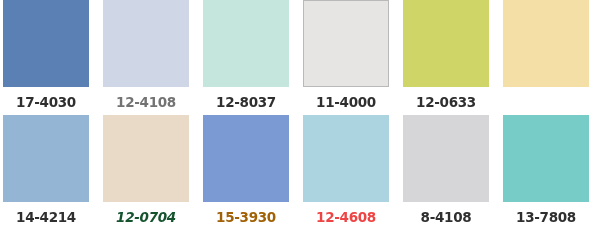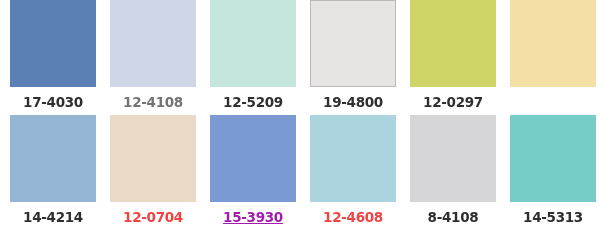--- a/index.html
+++ b/index.html
@@ -29,21 +29,21 @@
     width: 600px;
   }
 
   .swatch-cell {
     width: 100px;
     height: 114.5px;
     box-sizing: border-box;
     display: flex;
     flex-direction: column;
     align-items: flex-start;
-    padding-left: 10px;
+    padding-left: 3px;
   }
 
   .swatch-chip {
     width: 86px;
     height: 87px;
     box-sizing: border-box;
     display: block;
   }
 
   .swatch-chip.bordered {
@@ -72,53 +72,53 @@
     <div class="swatch-cell">
       <div class="swatch-chip" style="background-color: rgb(90, 128, 180);"></div>
       <span class="swatch-label" style="color: rgb(47, 47, 47);">17-4030</span>
     </div>
     <div class="swatch-cell">
       <div class="swatch-chip" style="background-color: rgb(207, 214, 230);"></div>
       <span class="swatch-label" style="color: #737373;">12-4108</span>
     </div>
     <div class="swatch-cell">
       <div class="swatch-chip" style="background-color: rgb(197, 230, 220);"></div>
-      <span class="swatch-label" style="color: rgb(47, 47, 47);">12-5209</span>
+      <span class="swatch-label" style="color: rgb(47, 47, 47);">12-8037</span>
     </div>
     <div class="swatch-cell">
       <div class="swatch-chip bordered" style="background-color: rgb(230, 229, 227); border-color: rgb(185, 185, 185);"></div>
-      <span class="swatch-label" style="color: rgb(47, 47, 47);">19-4800</span>
+      <span class="swatch-label" style="color: rgb(47, 47, 47);">11-4000</span>
     </div>
     <div class="swatch-cell">
       <div class="swatch-chip" style="background-color: rgb(207, 213, 102);"></div>
-      <span class="swatch-label" style="color: rgb(47, 47, 47);">12-0297</span>
+      <span class="swatch-label" style="color: rgb(47, 47, 47);">12-0633</span>
     </div>
     <div class="swatch-cell">
       <div class="swatch-chip" style="background-color: rgb(244, 223, 166);"></div>
     </div>
   </div>
   <div class="swatch-row">
     <div class="swatch-cell">
       <div class="swatch-chip" style="background-color: rgb(149, 181, 212);"></div>
       <span class="swatch-label" style="color: rgb(47, 47, 47);">14-4214</span>
     </div>
     <div class="swatch-cell">
       <div class="swatch-chip" style="background-color: rgb(232, 218, 198);"></div>
-      <span class="swatch-label" style="color: #ef4444;">12-0704</span>
+      <span class="swatch-label" style="color: #14532d; font-style: italic;">12-0704</span>
     </div>
     <div class="swatch-cell">
       <div class="swatch-chip" style="background-color: rgb(123, 154, 211);"></div>
-      <span class="swatch-label" style="color: #a21caf; text-decoration: underline;">15-3930</span>
+      <span class="swatch-label" style="color: #a16207;">15-3930</span>
     </div>
     <div class="swatch-cell">
       <div class="swatch-chip" style="background-color: rgb(171, 212, 224);"></div>
       <span class="swatch-label" style="color: #ef4444;">12-4608</span>
     </div>
     <div class="swatch-cell">
       <div class="swatch-chip" style="background-color: rgb(214, 214, 216);"></div>
       <span class="swatch-label" style="color: rgb(47, 47, 47);">8-4108</span>
     </div>
     <div class="swatch-cell">
       <div class="swatch-chip" style="background-color: rgb(120, 204, 200);"></div>
-      <span class="swatch-label" style="color: rgb(47, 47, 47);">14-5313</span>
+      <span class="swatch-label" style="color: rgb(47, 47, 47);">13-7808</span>
     </div>
   </div>
 </div>
 
 </body></html>

